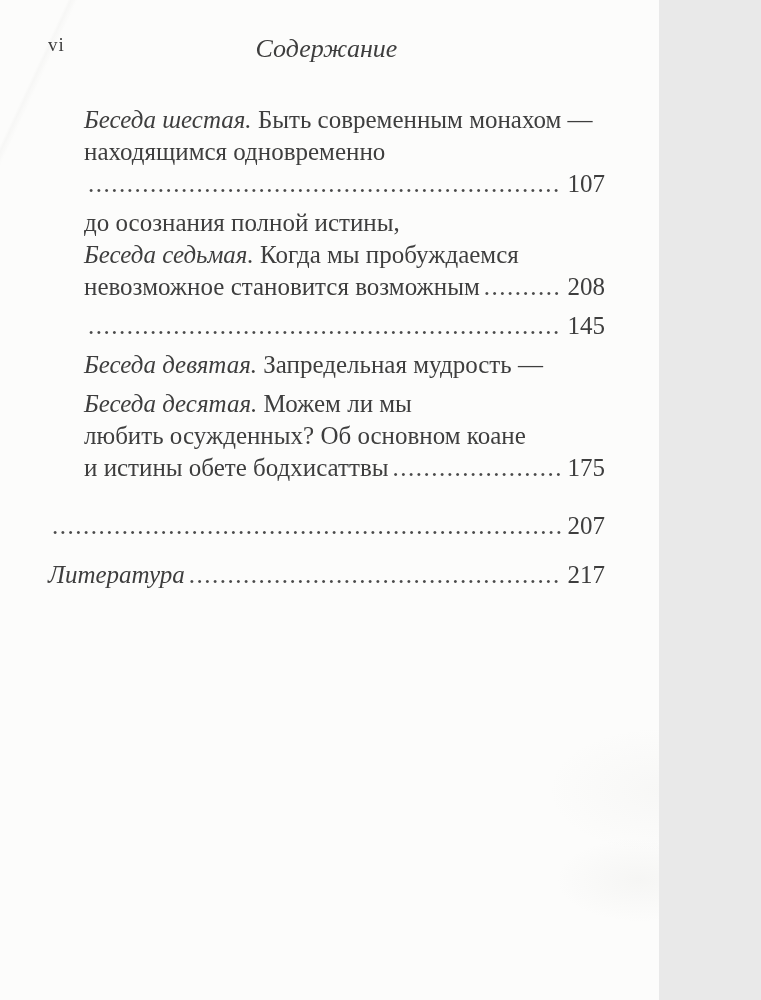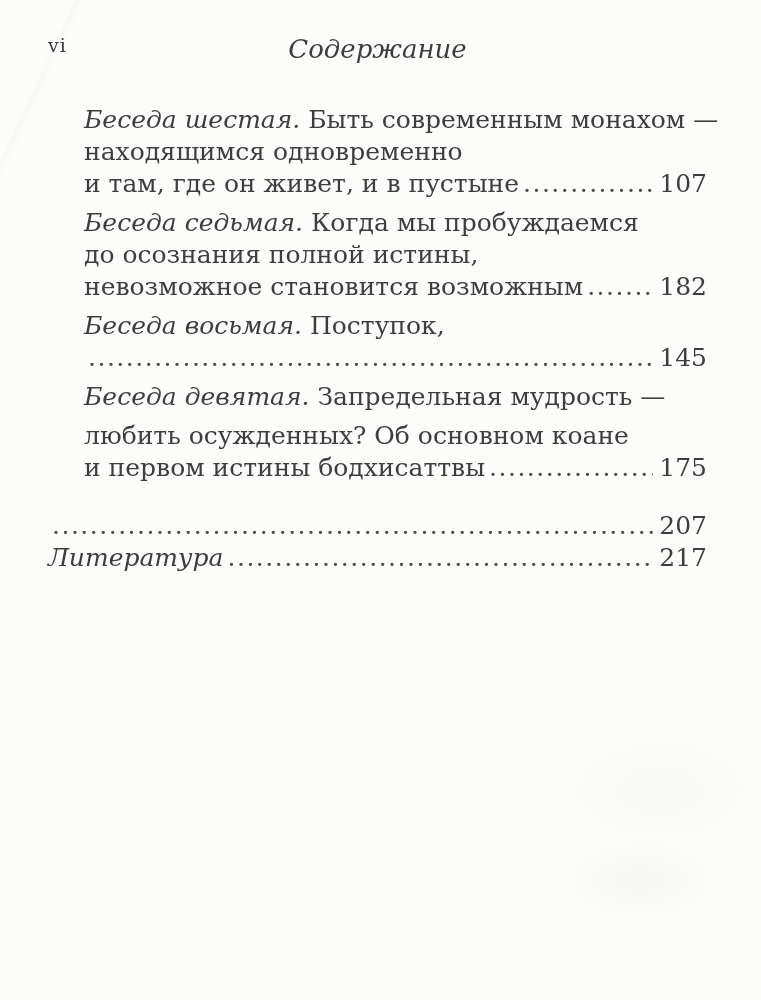--- a/index.html
+++ b/index.html
@@ -2,29 +2,30 @@
 <html lang="ru"><head>
 <meta charset="utf-8">
 <style>
   html, body { margin: 0; padding: 0; }
   body {
     background: #e9e9e9;
     font-family: "DejaVu Serif", "Liberation Serif", serif;
   }
   .page {
     position: relative;
-    width: 761px;
+    width: 659px;
     height: 1000px;
     background:
       radial-gradient(ellipse 120px 60px at 640px 880px, rgba(160,160,155,0.07), rgba(0,0,0,0) 70%),
       radial-gradient(ellipse 160px 90px at 660px 790px, rgba(160,160,155,0.05), rgba(0,0,0,0) 70%),
       linear-gradient(115deg, rgba(0,0,0,0) 6%, rgba(120,120,115,0.04) 6.3%, rgba(0,0,0,0) 6.9%),
       #fcfcfb;
     overflow: hidden;
     color: #3e3e3e;
+    font-family: Liberation Serif, serif;
   }
   .content {
     padding: 34px 54px 0 48px;
   }
   .page-header {
     position: relative;
     height: 24px;
   }
   .folio {
     position: absolute;
@@ -58,21 +59,21 @@
     padding-left: 4px;
     min-width: 20px;
   }
   .leader::after {
     content: "......................................................................................................................";
     letter-spacing: 1.5px;
     color: #4a4a4a;
   }
   .pg { padding-left: 6px; }
   .sections { margin-top: 26px; }
-  .section + .section { }
+  .section + .section { margin-top: 17px; }
   .caps { letter-spacing: 2px; }
 </style>
 </head>
 <body>
 
 <div class="page">
   <div class="content">
 
     <div class="page-header">
       <span class="folio">vi</span>
@@ -81,61 +82,60 @@
 
     <div class="toc">
 
       <div class="entry indent">
         <div class="line">
           <span class="it">Беседа шестая.</span>
           <span>Быть современным монахом —</span>
         </div>
         <div class="line">находящимся одновременно</div>
         <div class="line last">
-          <span>и там, где он живет, и в пустыне</span>
           <span class="leader"></span>
           <span class="pg">107</span>
         </div>
       </div>
 
       <div class="entry indent">
+        <div class="line">до осознания полной истины,</div>
         <div class="line">
           <span class="it">Беседа седьмая.</span>
           <span>Когда мы пробуждаемся</span>
         </div>
-        <div class="line">до осознания полной истины,</div>
         <div class="line last">
           <span>невозможное становится возможным</span>
           <span class="leader"></span>
-          <span class="pg">182</span>
+          <span class="pg">208</span>
         </div>
       </div>
 
       <div class="entry indent">
-        <div class="line">
-          <span class="it">Беседа восьмая.</span>
-          <span>Поступок,</span>
-        </div>
         <div class="line last">
           <span class="leader"></span>
           <span class="pg">145</span>
         </div>
       </div>
 
       <div class="entry indent">
         <div class="line">
           <span class="it">Беседа девятая.</span>
           <span>Запредельная мудрость —</span>
         </div>
       </div>
 
       <div class="entry indent">
+        <div class="line">
+          <span class="it">Беседа десятая.</span>
+          <span>Можем ли мы</span>
+        </div>
         <div class="line">любить осужденных? Об основном коане</div>
         <div class="line last">
-          <span>и первом истины бодхисаттвы</span>
+          <span>и истины обете бодхисаттвы</span>
           <span class="leader"></span>
           <span class="pg">175</span>
         </div>
       </div>
 
       <div class="sections">
         <div class="section">
           <div class="line last">
             <span class="leader"></span>
             <span class="pg">207</span>

